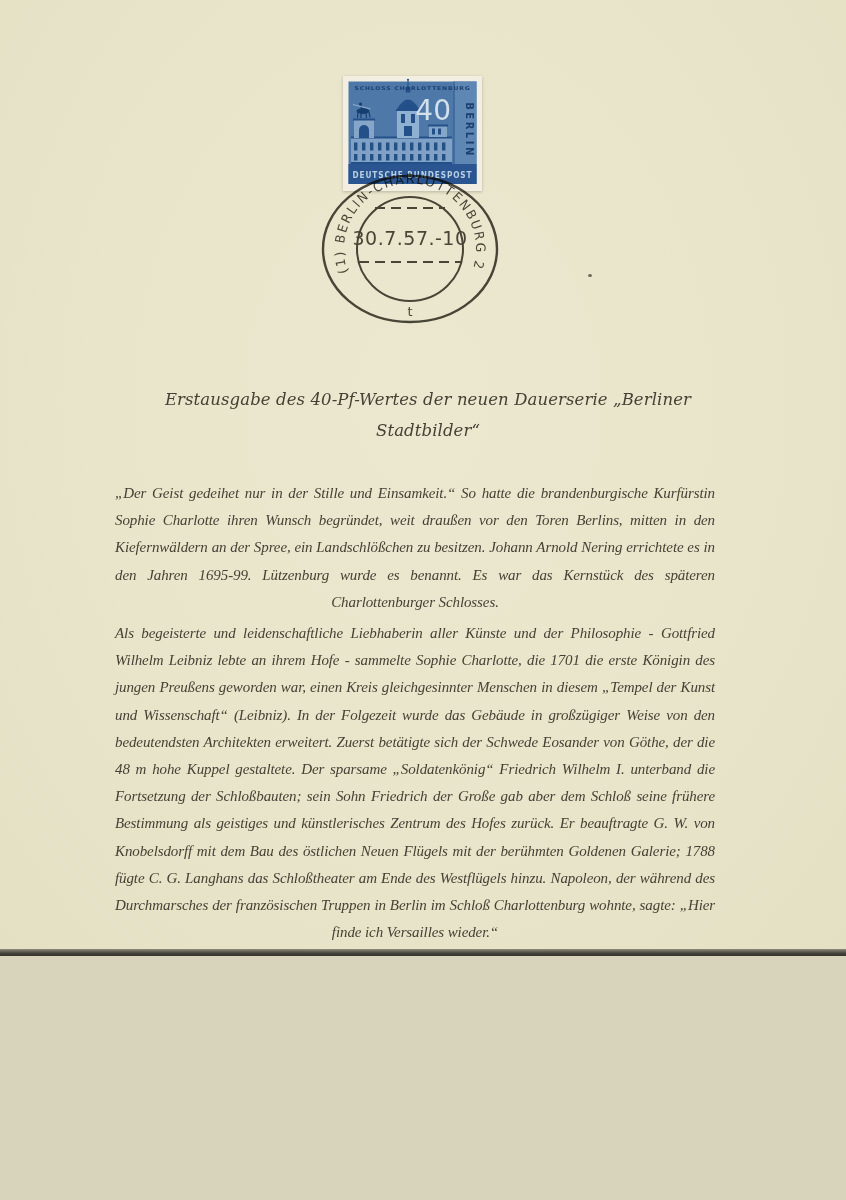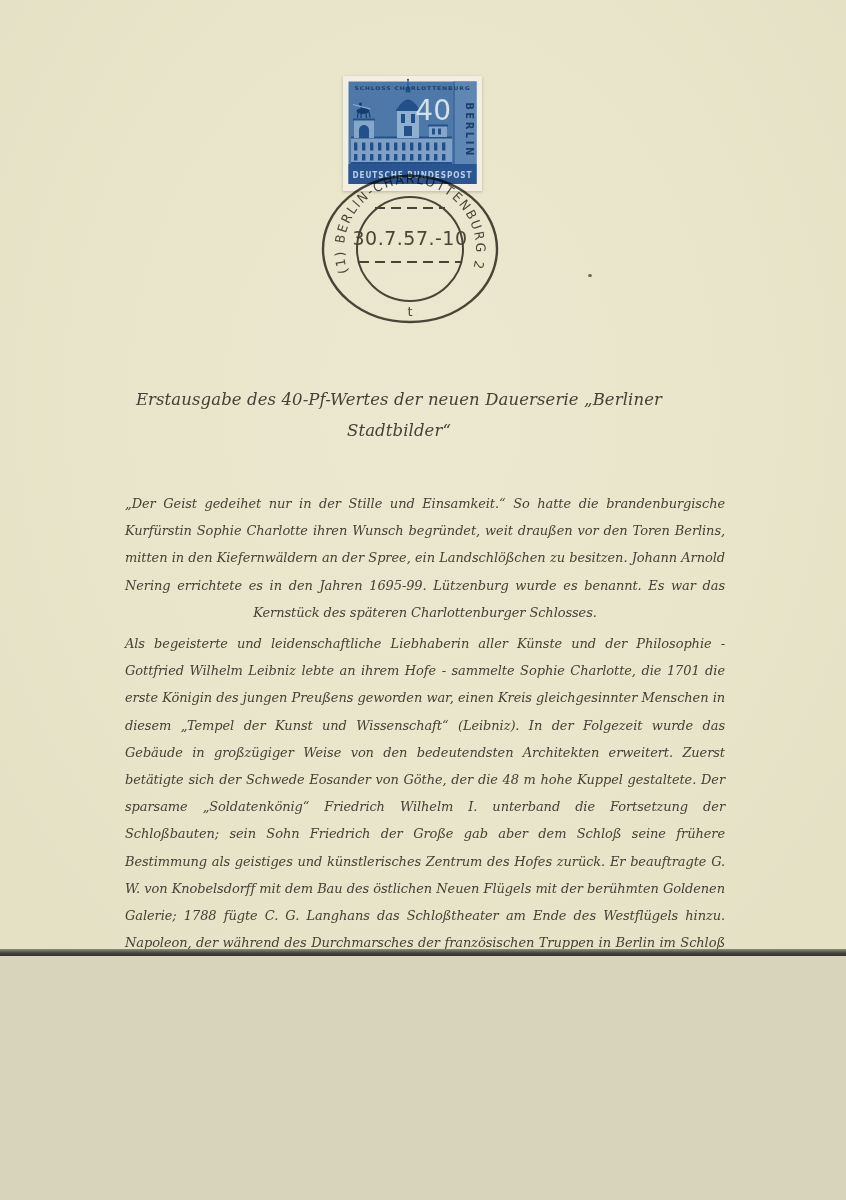--- a/index.html
+++ b/index.html
@@ -7,25 +7,25 @@
     position:relative;width:846px;height:956px;overflow:hidden;
     background:#ebe7cd;
     background-image:radial-gradient(ellipse at 50% 42%, #ece8d0 0%, #e9e5ca 55%, #e4e0c4 100%);
     font-family:"DejaVu Serif","Liberation Serif",serif;
     color:#454135;
   }
   .stamp{position:absolute;left:343px;top:76px;width:139px;height:115px;
     box-shadow:0 1px 3px rgba(70,65,40,.3);}
   .postmark{position:absolute;left:310px;top:166px;width:200px;height:170px;
     mix-blend-mode:multiply;opacity:.9;}
-  .heading{position:absolute;left:99px;top:384px;width:600px;text-align:center;
+  .heading{position:absolute;left:128px;top:384px;width:600px;text-align:center;
     font-style:italic;font-size:16.5px;line-height:31px;letter-spacing:.1px;}
-  .para{position:absolute;left:113px;width:600px;margin:12px;
-    font-style:italic;font-size:13px;line-height:27.2px;letter-spacing:-.1px;
-    text-align:justify;text-align-last:center;}
+  .para{position:absolute;left:113px;width:600px;margin:2px;
+    font-style:italic;font-size:15px;line-height:27.2px;letter-spacing:-.1px;
+    text-align:justify;text-align-last:center;font-family:Liberation Serif, serif;}
   .para1{top:478px;}
   .para2{top:618px;}
   .para3{top:964px;}
   .speck{position:absolute;border-radius:50%;}
   .speck1{left:588px;top:274px;width:4px;height:3px;background:#6d6858;}
   .speck2{left:234px;top:1128px;width:4px;height:4px;background:#8a8468;}
   .scan-edge{position:absolute;left:0;right:0;bottom:0;height:7px;
     background:linear-gradient(#908d7c,#43423a 60%,#34332d);}
   svg text{font-family:"DejaVu Sans","Liberation Sans",sans-serif;}
 </style>

